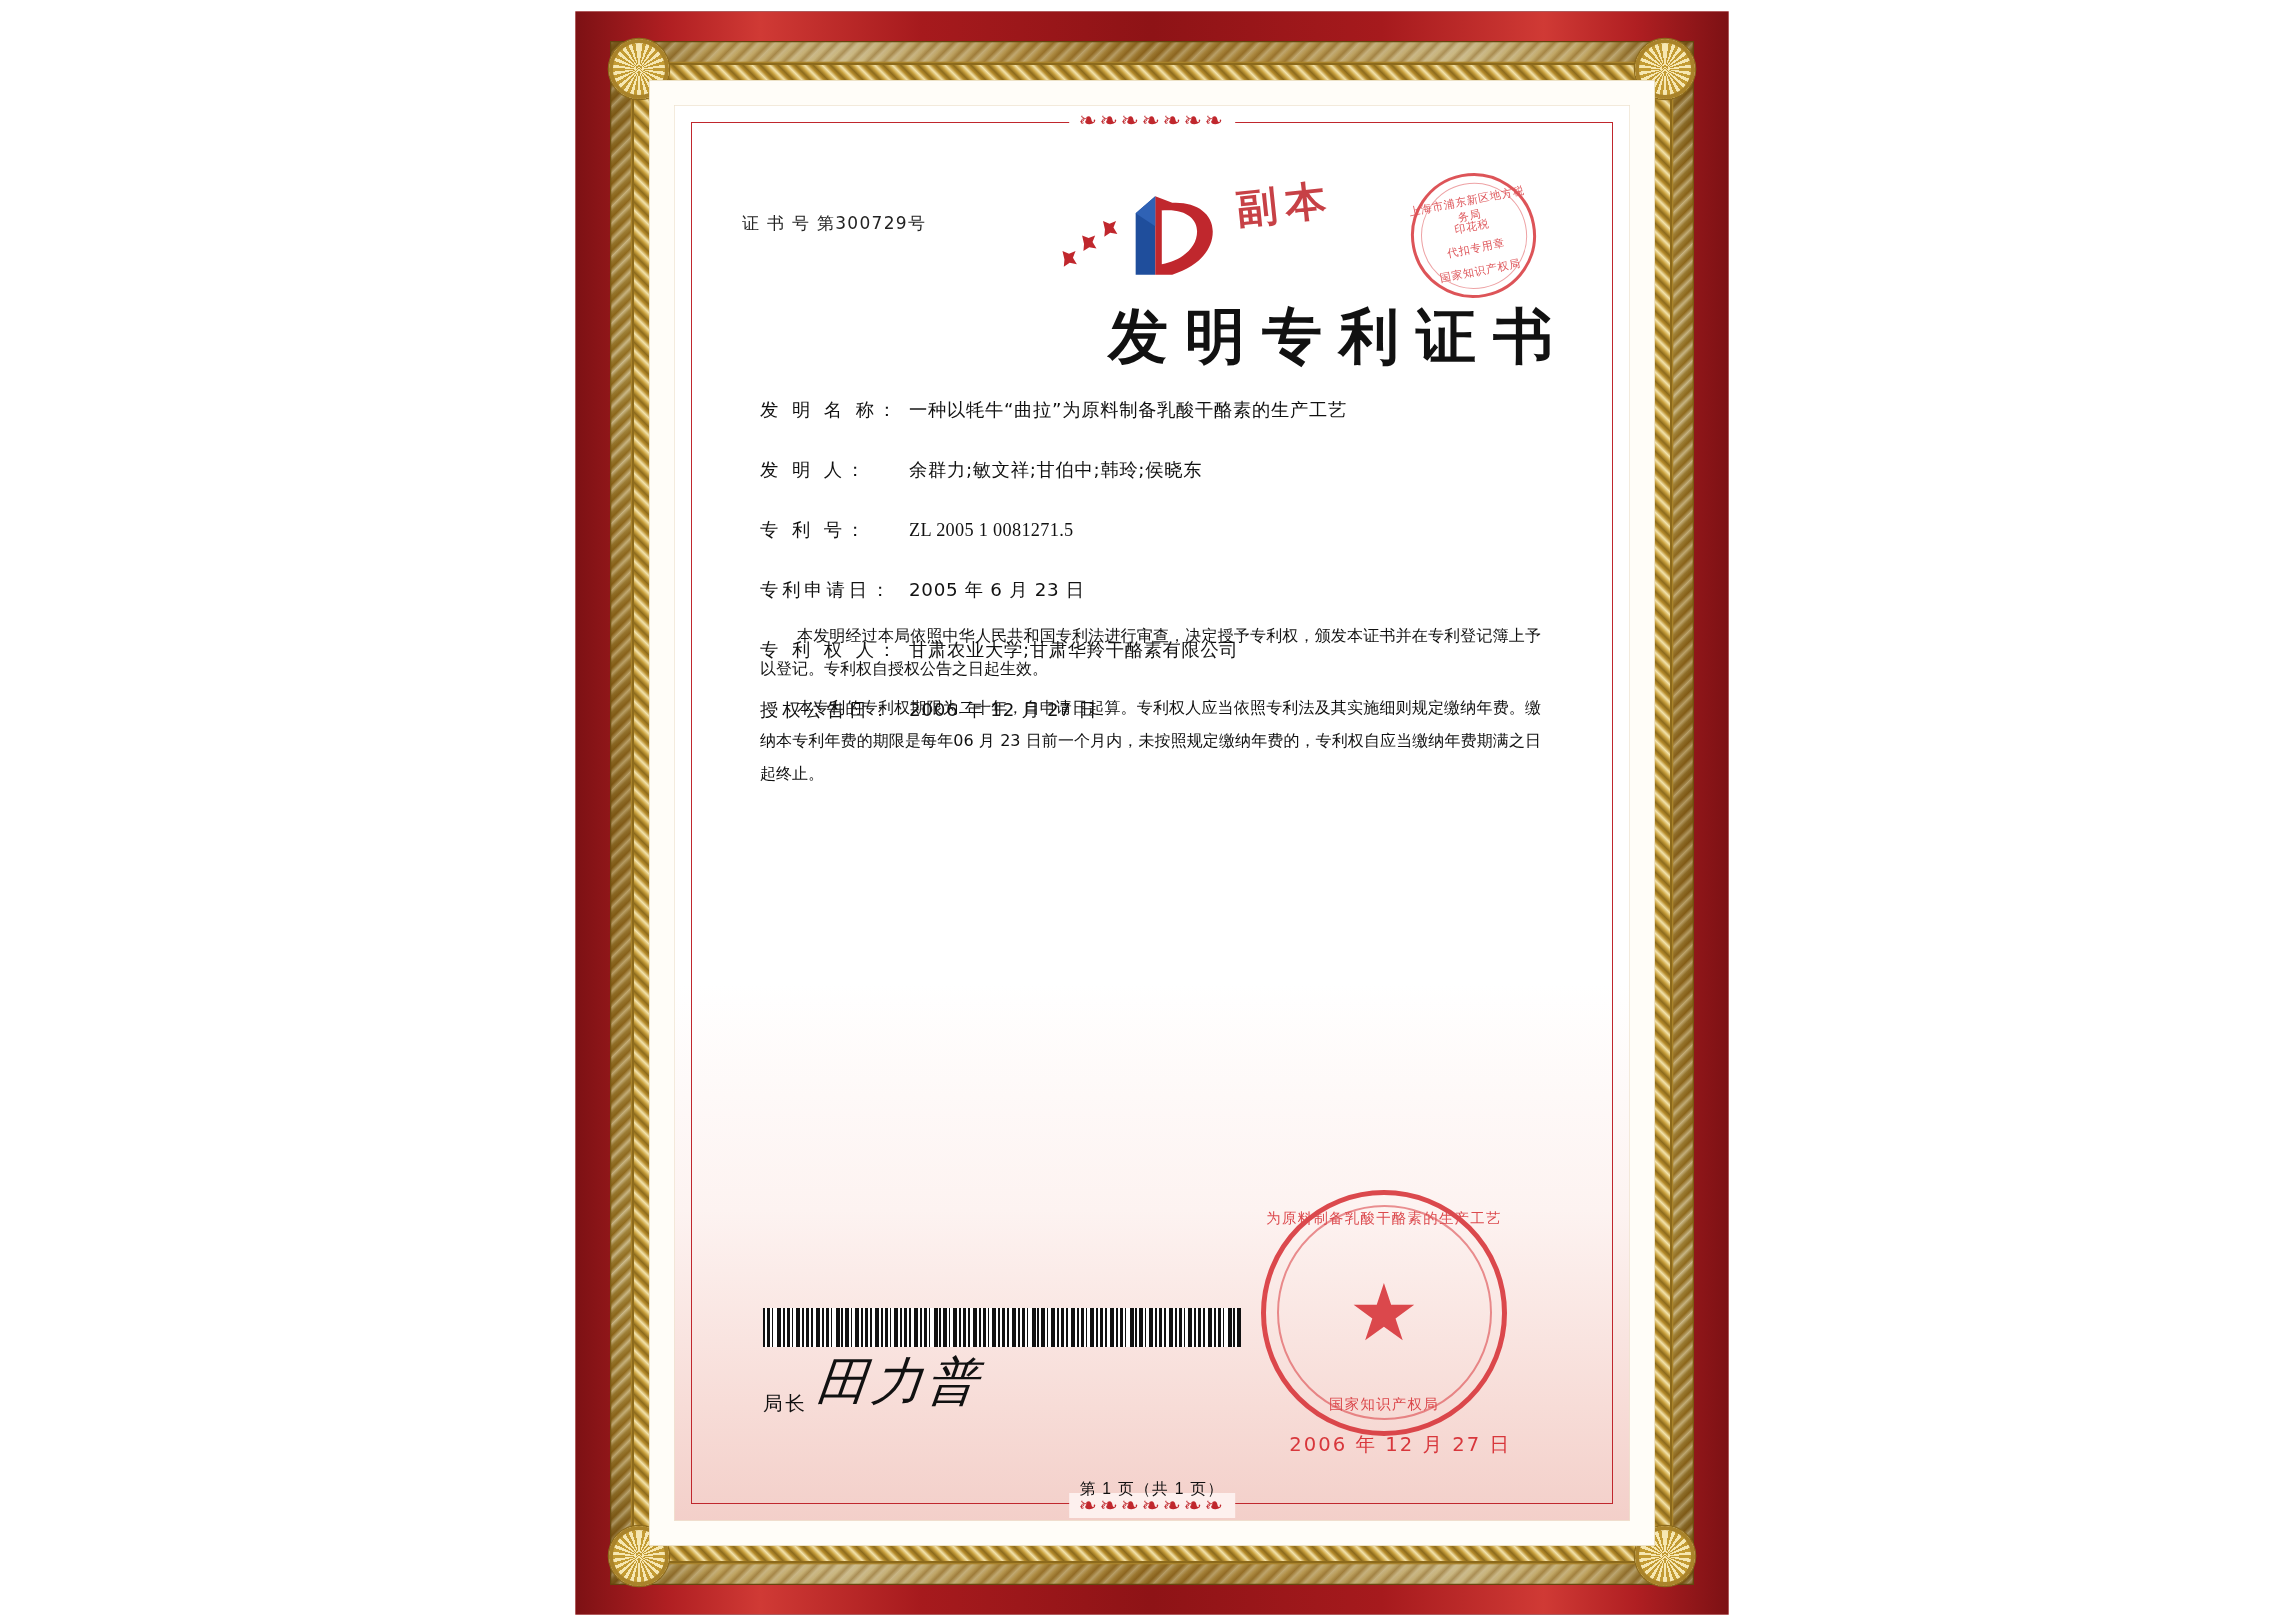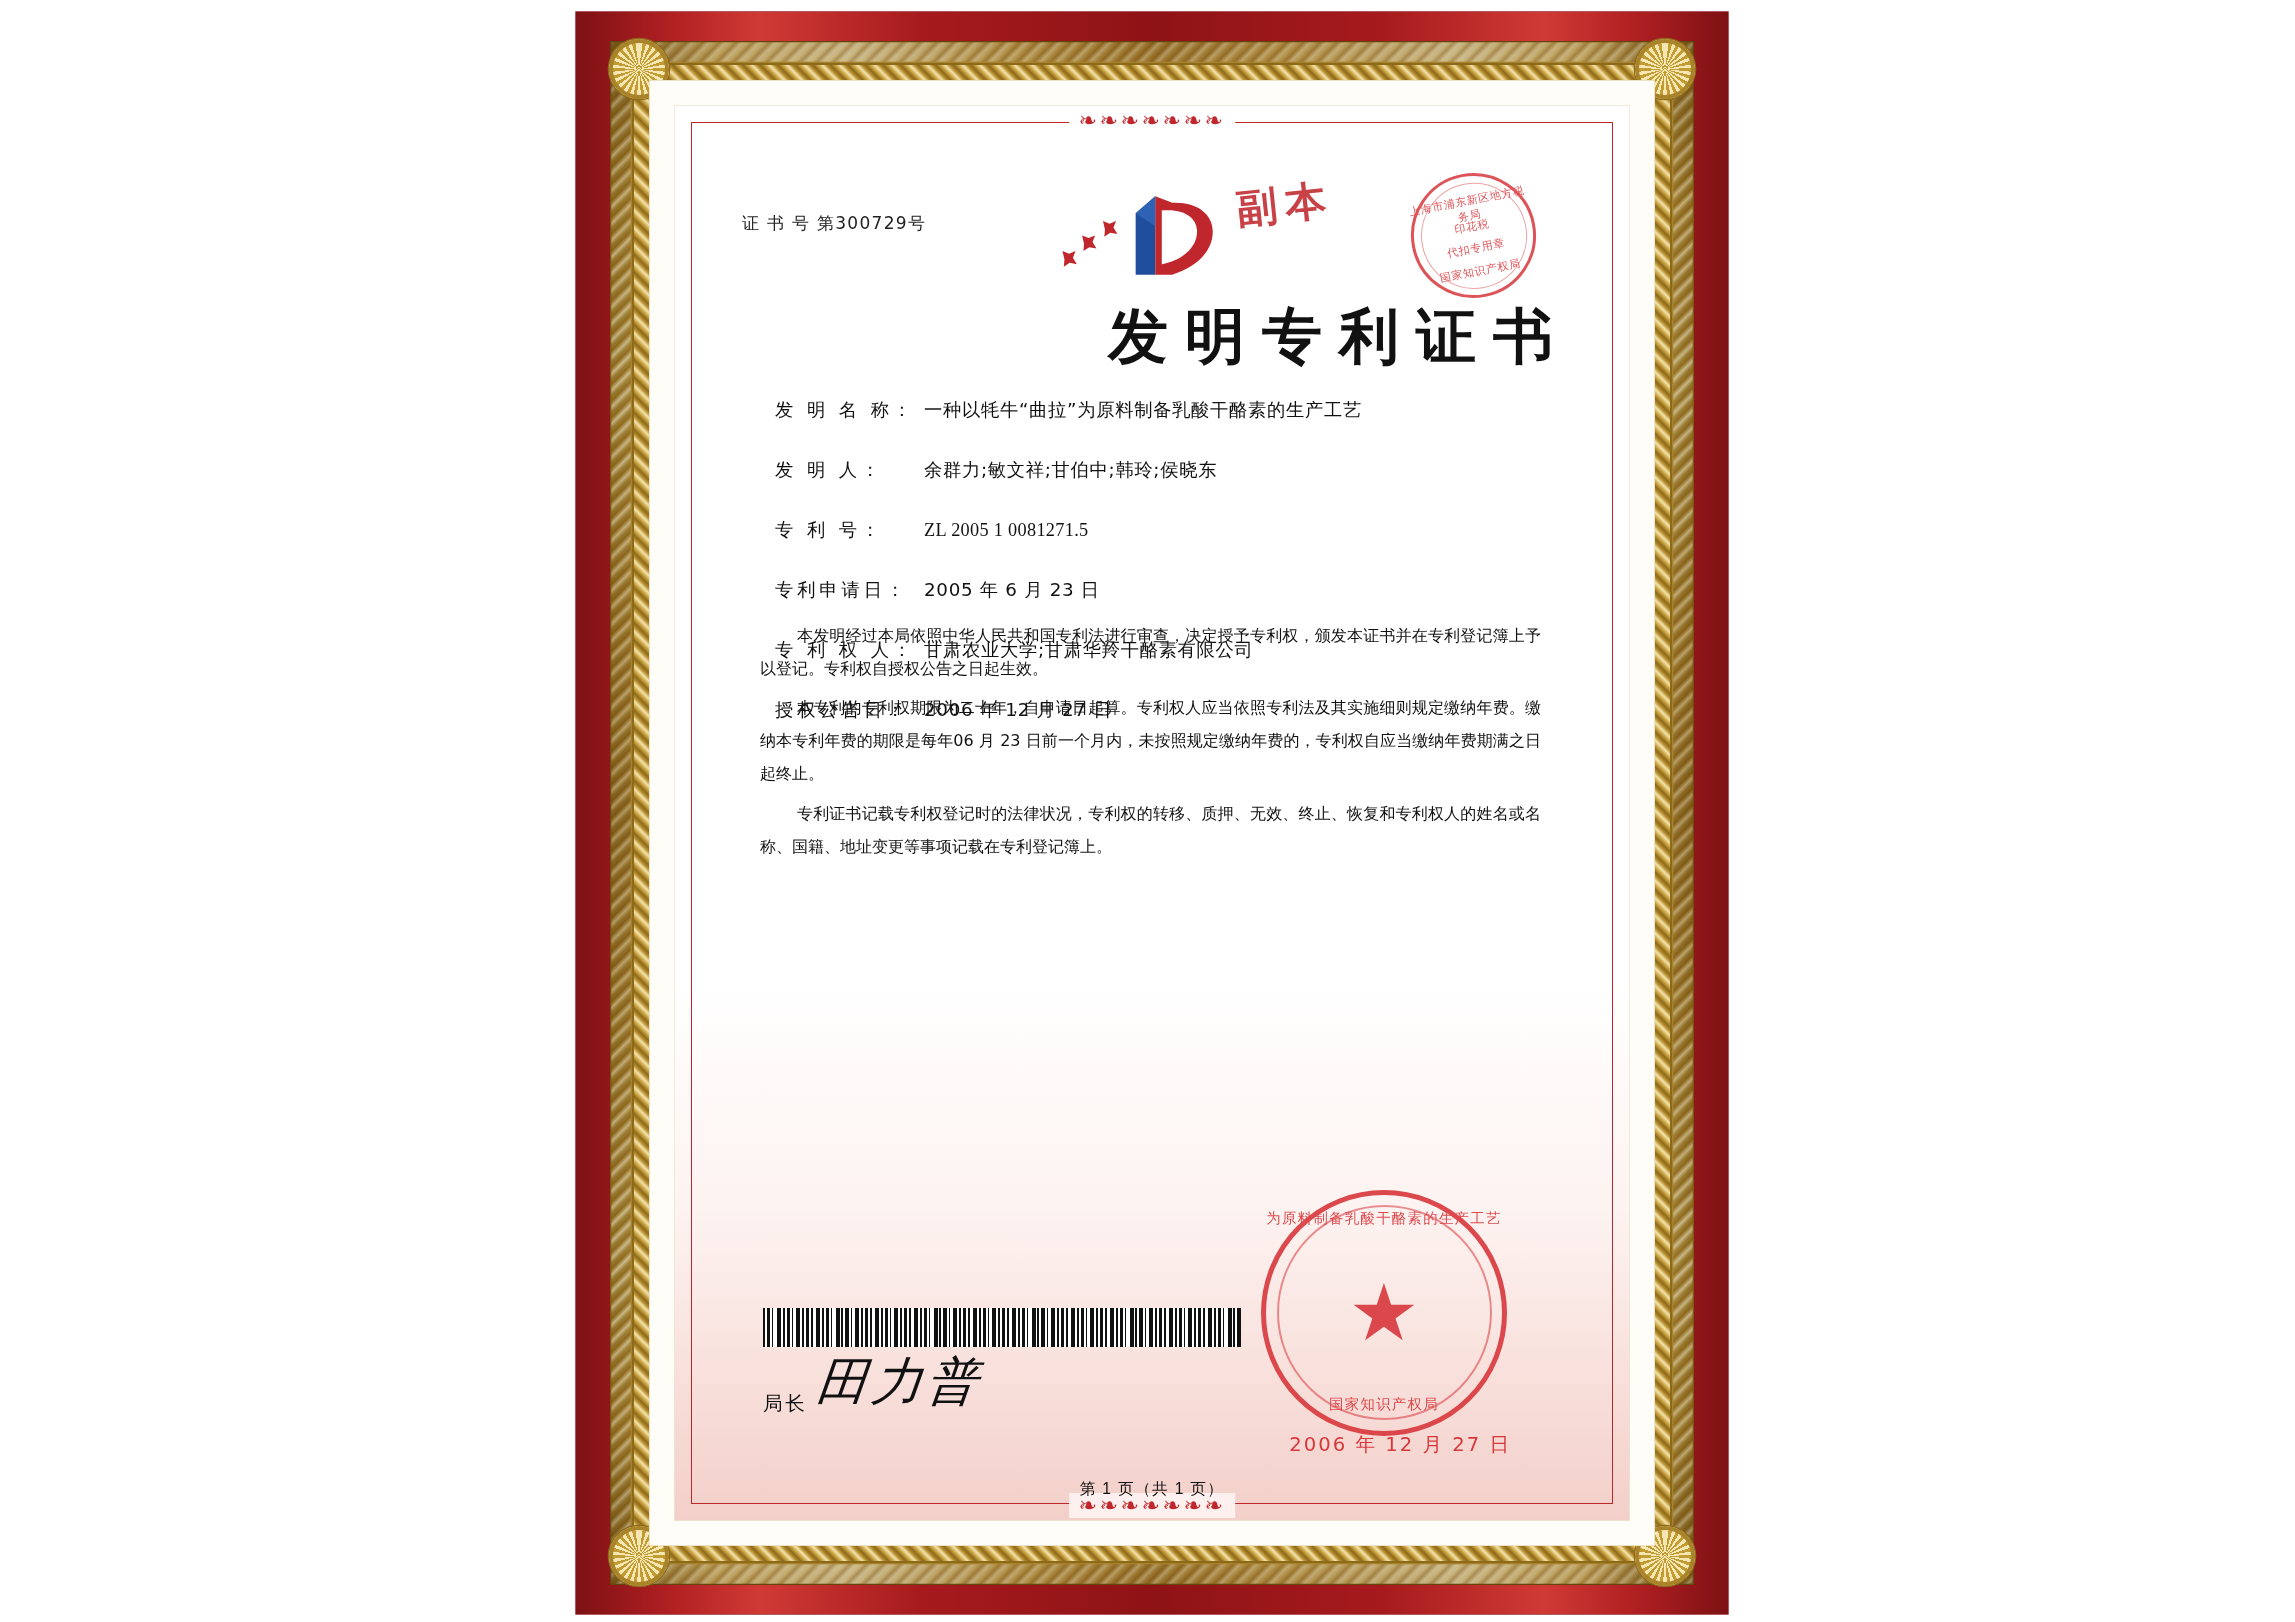--- a/index.html
+++ b/index.html
@@ -115,21 +115,21 @@
   }
 
   .title{
     position:absolute;left:0;right:0;top:136px;text-align:right;
     font-size:60px;font-weight:700;letter-spacing:17px;color:#111;
     font-family:"DejaVu Sans",sans-serif;
   }
 
   .fields{position:absolute;left:26px;right:26px;top:236px;}
   .field{display:flex;align-items:baseline;margin-bottom:35px;font-size:18.3px;color:#111;
-    font-family:"DejaVu Sans",sans-serif;margin-left:15px;}
+    font-family:"DejaVu Sans",sans-serif;}
   .field .lab{width:149px;flex:0 0 149px;letter-spacing:3.9px;}
   .field .val{letter-spacing:0.7px;}
   .field .val.mono{font-family:"Liberation Serif",serif;letter-spacing:0.3px;}
 
   .paras{position:absolute;left:26px;right:29px;top:458px;font-size:16px;line-height:33px;color:#111;
     font-family:"DejaVu Sans",sans-serif;text-align:justify;}
   .paras p{margin:0 0 6.5px 0;text-indent:37px;}
 
   
   .barcode{
@@ -253,21 +253,20 @@
           </div>
           <div class="field">
             <div class="lab">授权公告日：</div>
             <div class="val">2006 年 12 月 27 日</div>
           </div>
         </div>
 
         <div class="paras">
           <p>本发明经过本局依照中华人民共和国专利法进行审查，决定授予专利权，颁发本证书并在专利登记簿上予以登记。专利权自授权公告之日起生效。</p>
           <p>本专利的专利权期限为二十年，自申请日起算。专利权人应当依照专利法及其实施细则规定缴纳年费。缴纳本专利年费的期限是每年06 月 23 日前一个月内，未按照规定缴纳年费的，专利权自应当缴纳年费期满之日起终止。</p>
-          <p>专利证书记载专利权登记时的法律状况，专利权的转移、质押、无效、终止、恢复和专利权人的姓名或名称、国籍、地址变更等事项记载在专利登记簿上。</p>
         </div>
 
         <div class="barcode"></div>
 
         <div class="signrow">
           <div class="juzhang">局长</div>
           <div class="sign">田力普</div>
         </div>
 
         <div class="seal-bottom">

